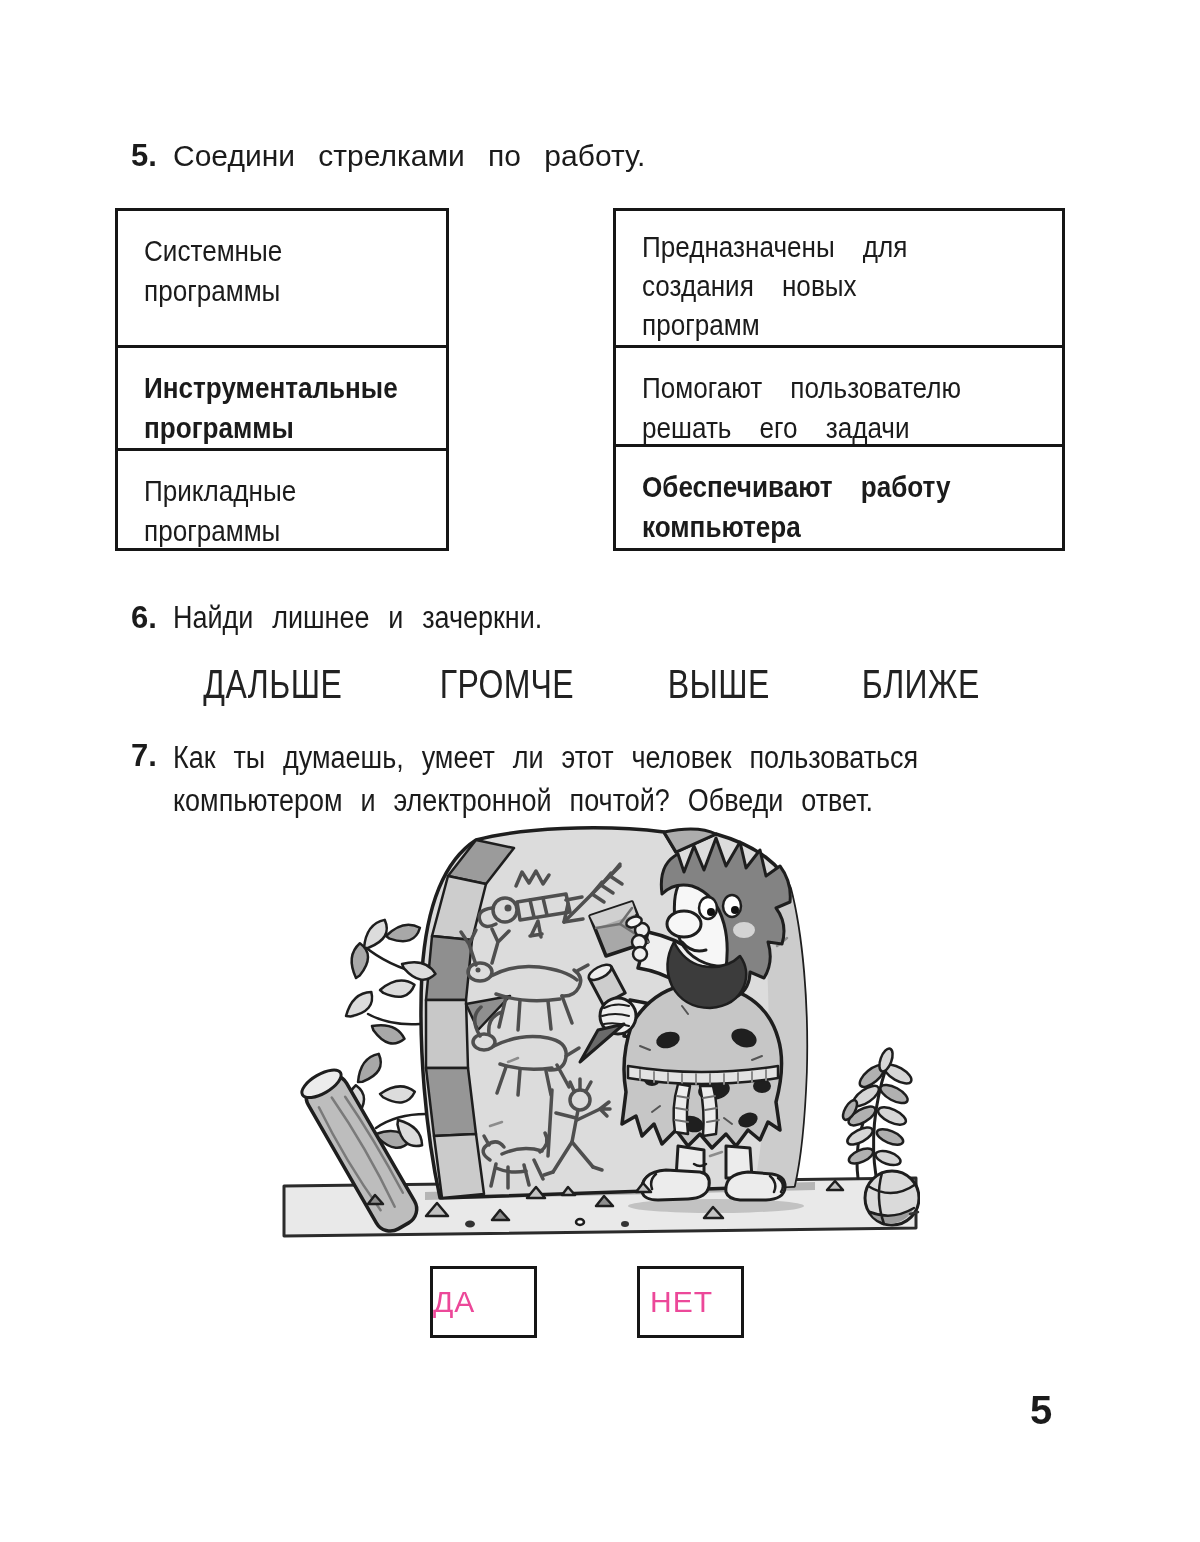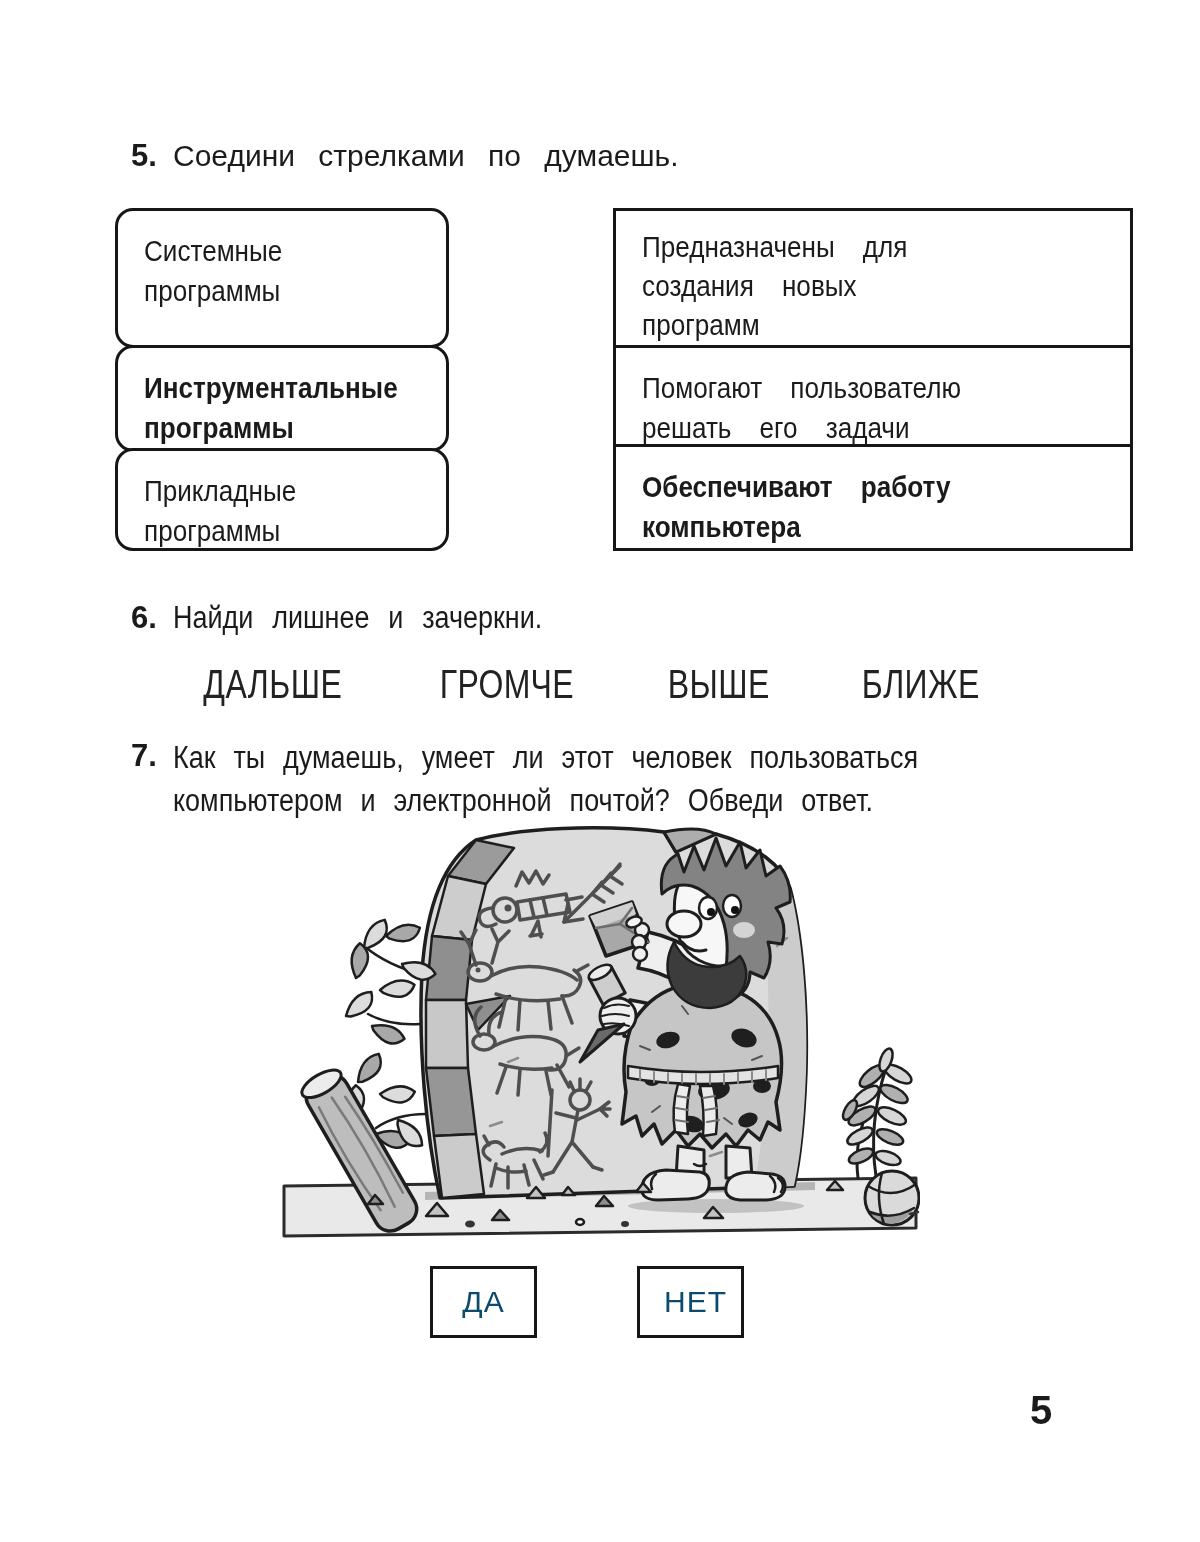--- a/index.html
+++ b/index.html
@@ -20,22 +20,22 @@
   .t7-instr { font-size:31px; line-height:43px; word-spacing:12px; width:1035px; }
 
   
   .match-col { position:absolute; top:208px; }
   .match-col .cell {
     border:3.5px solid #161616; margin-top:-3.5px; background:#fff;
     padding:20px 8px 0 26px; font-size:30px; line-height:40px;
   }
   .match-col .cell:first-child { margin-top:0; }
   .col-left  { left:115px; width:334px; }
-  .col-right { left:613px; width:520px; }
-  .col-left  .cell { word-spacing:6px;border-radius:18px; }
+  .col-right { left:613px; width:452px; }
+  .col-left  .cell { word-spacing:6px; }
   .col-right .cell { word-spacing:24px; }
   .cell.h1 { height:140px; }
   .cell.h2 { height:107px;font-weight:bold; }
   .cell.h3 { height:103px; }
   .col-right .cell.h1 { padding-top:16px; line-height:39px; }
 
   
   .words-row {
     left:115px; top:662px; width:950px;
     display:flex; justify-content:center; gap:64px;
@@ -43,36 +43,36 @@
   .word {
     font-size:40px; letter-spacing:0.5px; color:#222;
     display:inline-block; transform:scaleX(0.80); transform-origin:50% 50%;
     cursor:pointer;
   }
 
   
   .answer-box {
     position:absolute; width:107px; height:72px;
     border:3.5px solid #161616; background:#fff;
-    display:flex; align-items:center; justify-content:center;
-    font-size:30px; letter-spacing:1px; color:#0c4a6e; cursor:pointer;
+    display:flex; align-items:center; 
+    font-size:30px; letter-spacing:1px; color:#ec4899; cursor:pointer;
   }
   .page-num { left:1030px; top:1388px; font-size:40px; font-weight:bold; }
 
   .illustration { left:280px; top:824px; width:640px; height:420px; }
   svg .ink { stroke:#1e1e1e; }
 </style>
 </head>
 <body>
 
 <div class="page">
 
   <div class="abs task-header" style="left:131px; top:136px;">
     <span class="task-num">5.</span>
-    <span class="t5-instr">Соедини стрелками по думаешь.</span>
+    <span class="t5-instr">Соедини стрелками по работу.</span>
   </div>
 
   <div class="match-col col-left">
     <div class="cell h1"><span class="cond">Системные
 программы</span></div>
     <div class="cell h2"><span class="cond">Инструментальные
 программы</span></div>
     <div class="cell h3"><span class="cond">Прикладные
 программы</span></div>
   </div>

